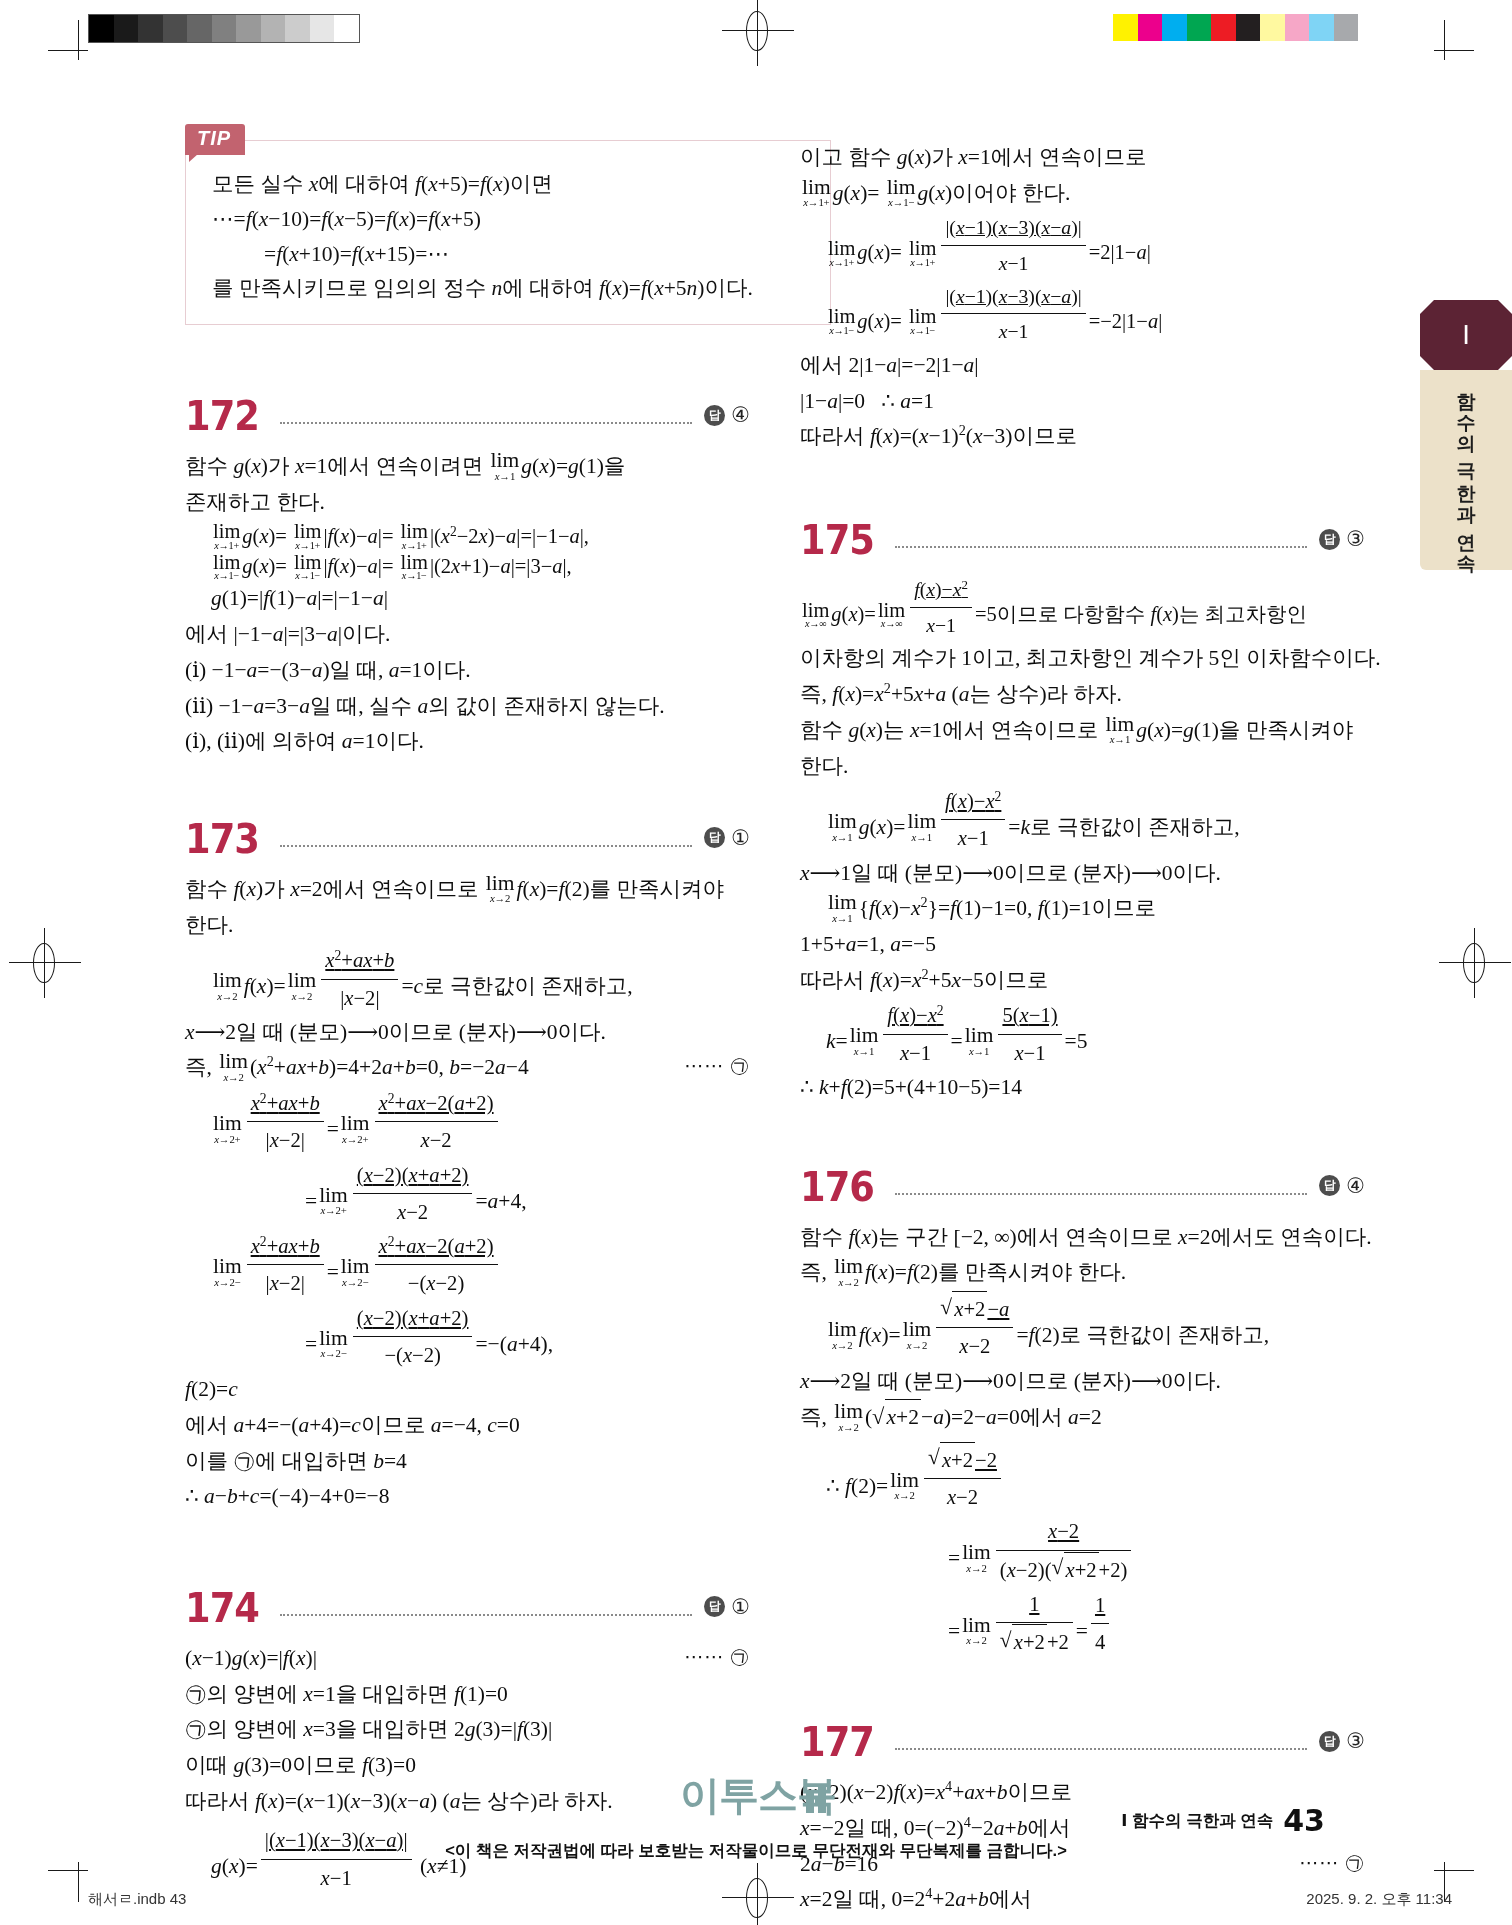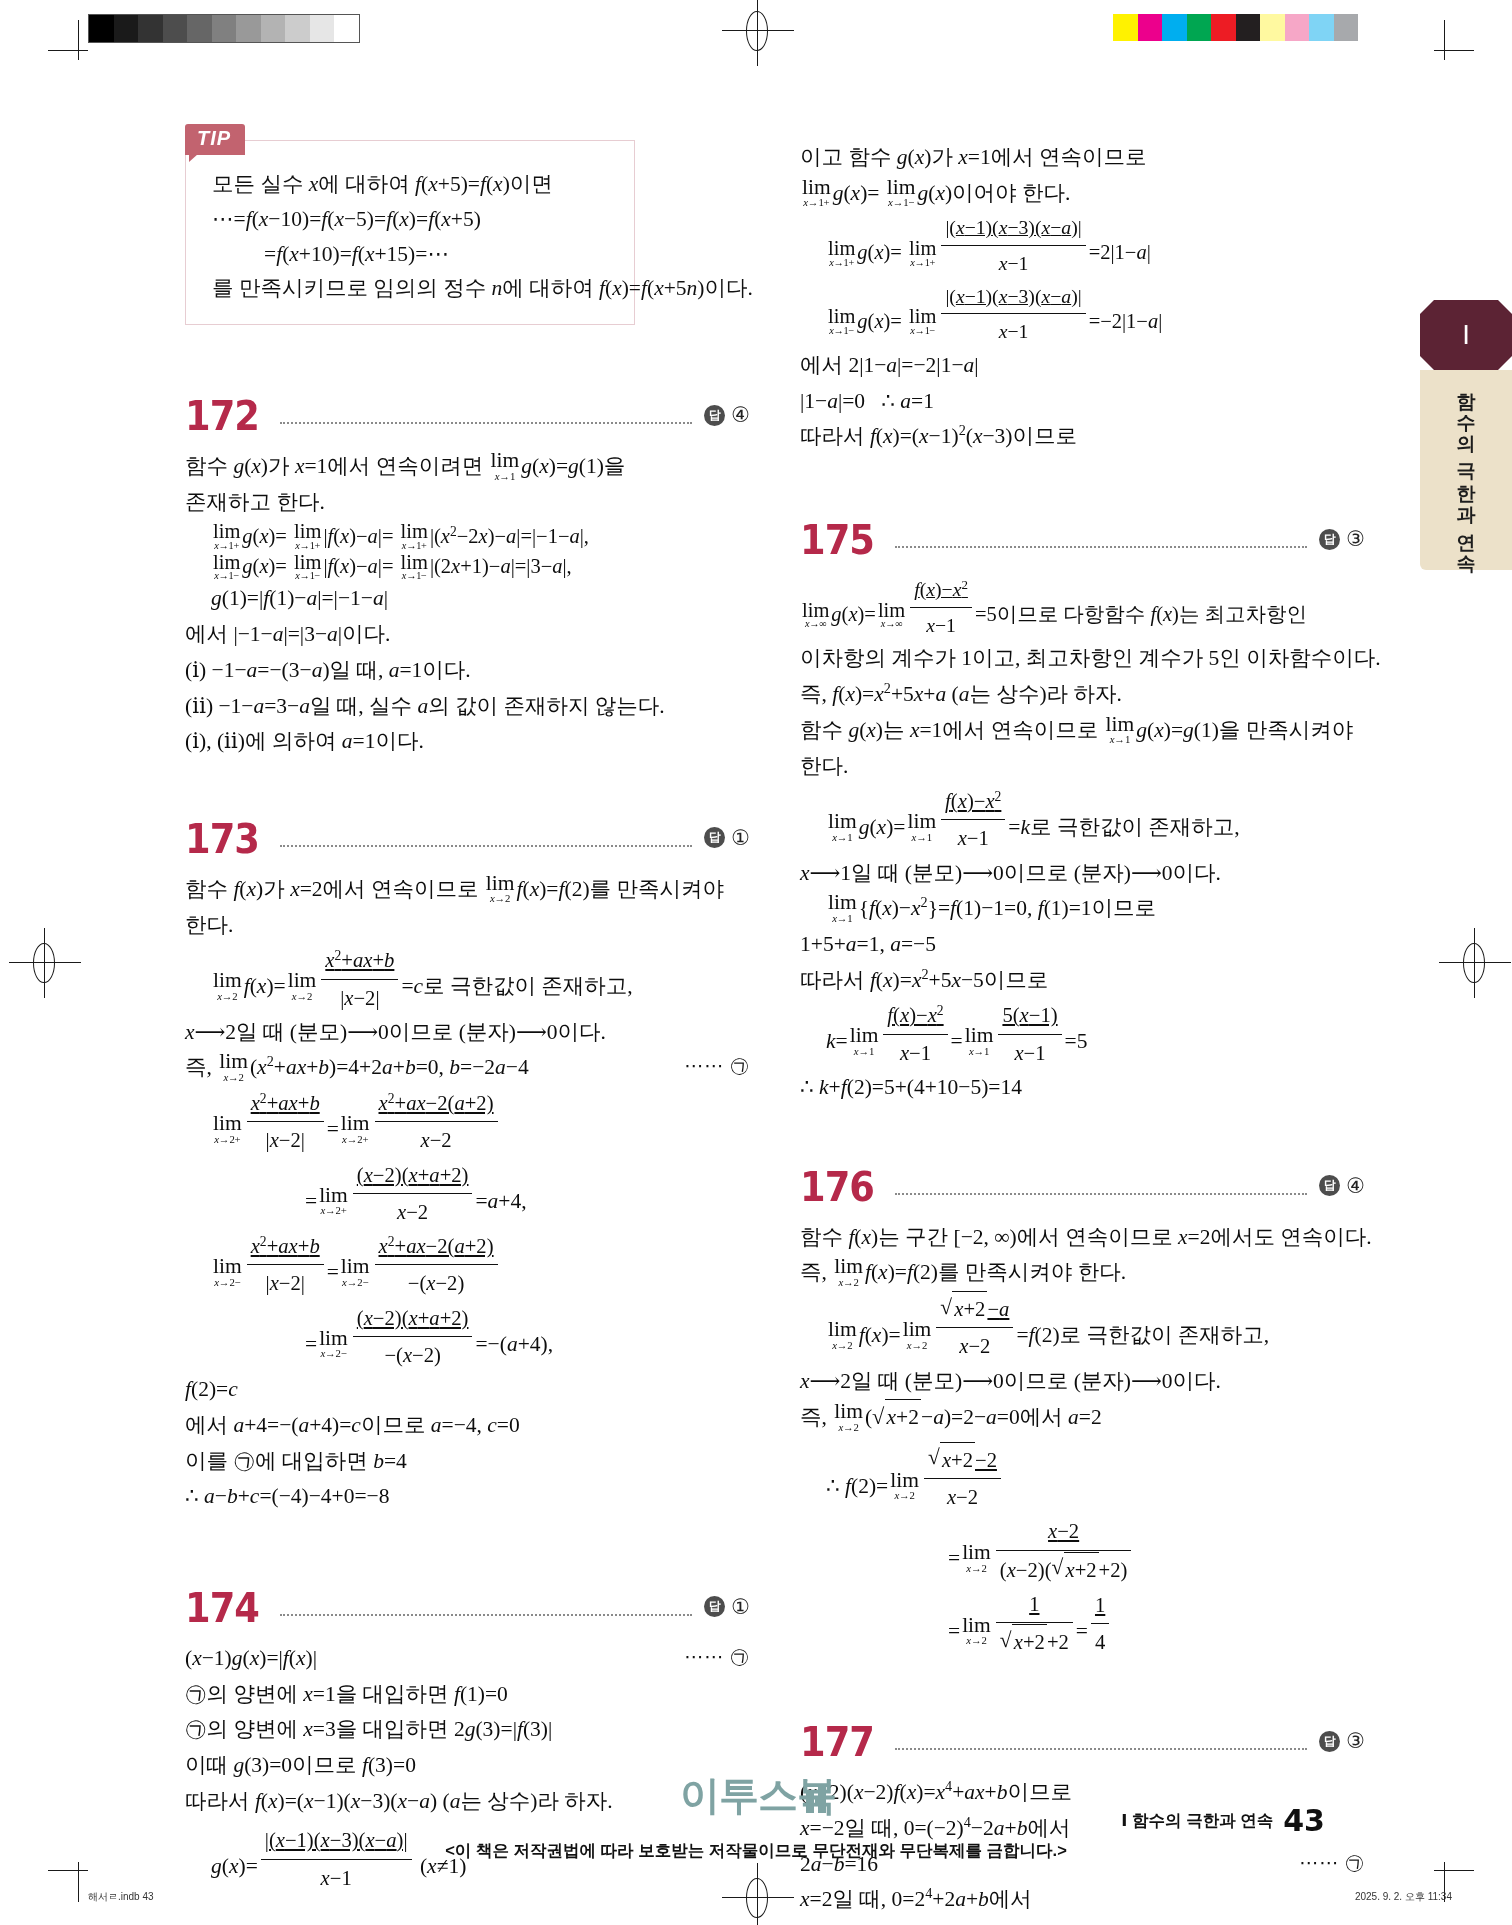--- a/index.html
+++ b/index.html
@@ -29,21 +29,21 @@
   .col-left{left:185px;top:140px;}
   .col-right{left:800px;top:140px;}
 
   
   .tipbox{
     position:relative;
     border:1px solid #e7cdd2;
     background:#fff;
     padding:26px 18px 18px 26px;
     box-sizing:border-box;
-    width:450px;
+    width:646px;
   }
   .tip-label{
     position:absolute;left:-1px;top:-17px;
     background:#c2636f;color:#fff;
     font-family:"Liberation Sans","DejaVu Sans",sans-serif;
     font-weight:bold;font-style:italic;
     font-size:20px;letter-spacing:1px;
     padding:3px 14px 5px 12px;
     border-radius:3px 3px 0 0;
   }
@@ -143,21 +143,21 @@
     font-family:"Liberation Sans","DejaVu Sans",sans-serif;
     font-size:16.5px;color:#111;padding-bottom:4px;font-weight:bold;
   }
   .pagefoot .pno{
     font-family:"DejaVu Sans",sans-serif;
     font-weight:bold;font-size:30px;color:#111;line-height:1;
   }
   .slugline{
     position:absolute;top:1890px;
     font-family:"Liberation Sans","DejaVu Sans",sans-serif;
-    font-size:10px;color:#333;
+    font-size:15px;color:#333;
   }
   .slug-left{left:88px;}
   .slug-right{right:60px;}
 </style>
 </head>
 <body>
 
 <div class="graybar" style="left:88px;top:14px;border:1px solid #555;">
     <span style="background: rgb(0, 0, 0);"></span>
     <span style="background: rgb(26, 26, 26);"></span>

